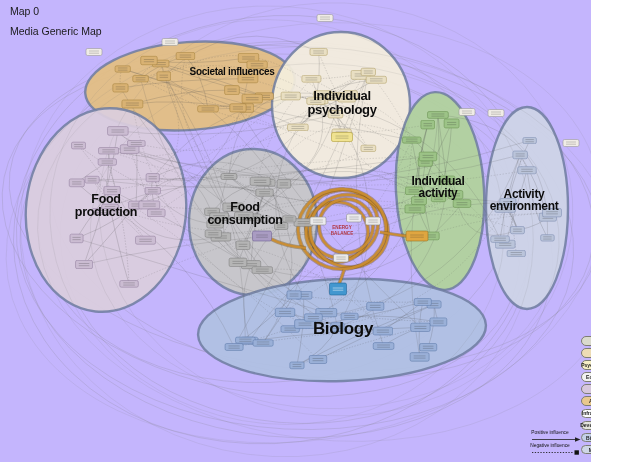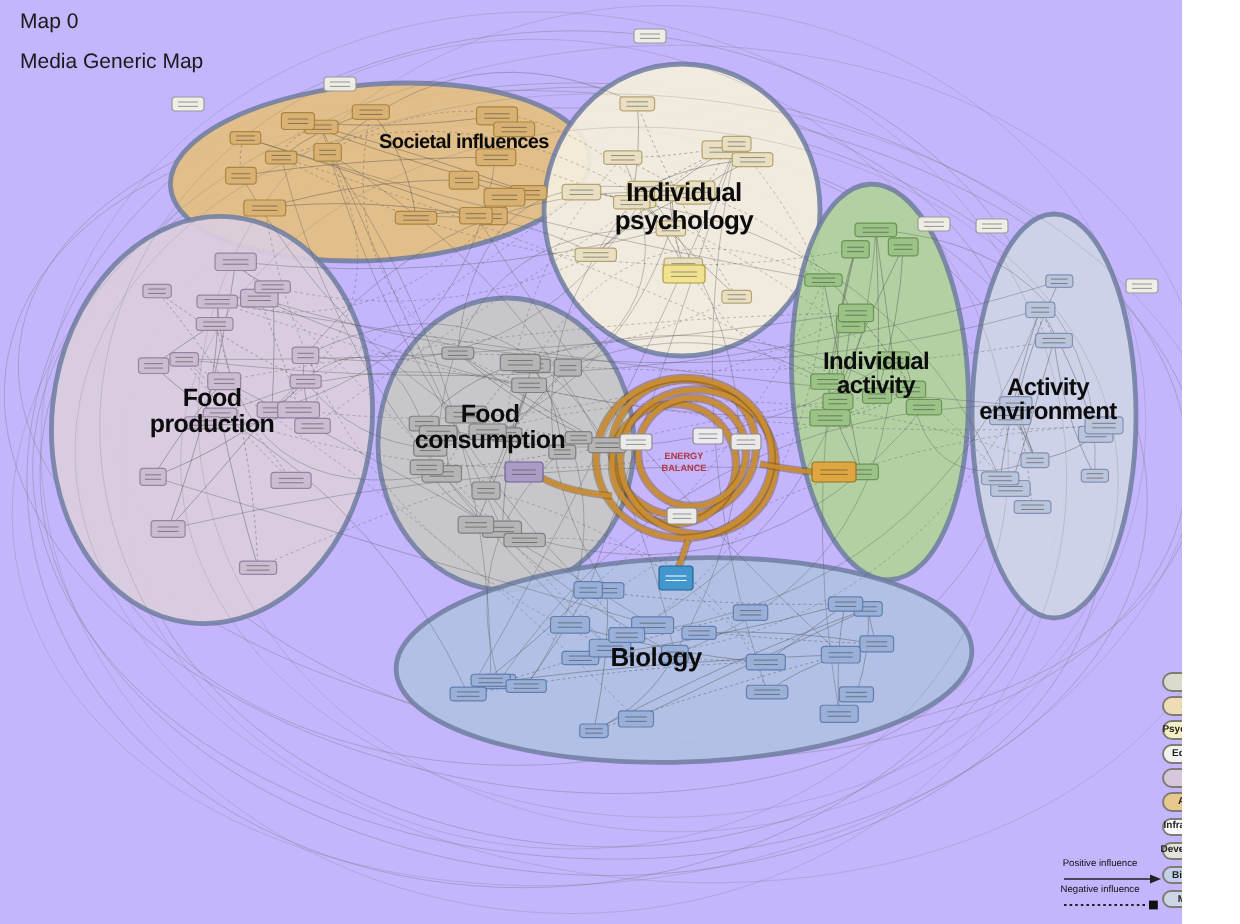--- a/index.html
+++ b/index.html
@@ -704,21 +704,21 @@
       <div class="cluster-label" style="left: 106px; top: 206px; font-size: 12.5px;">Food
 production</div>
       <div class="cluster-label" style="left: 245px; top: 214px; font-size: 12.5px;">Food
 consumption</div>
       <div class="cluster-label" style="left: 342px; top: 103px; font-size: 13px;">Individual
 psychology</div>
       <div class="cluster-label" style="left: 438px; top: 187px; font-size: 12px;">Individual
 activity</div>
       <div class="cluster-label" style="left: 524px; top: 200px; font-size: 12px;">Activity
 environment</div>
-      <div class="cluster-label" style="left: 328px; top: 329px; font-size: 13px;">Biology</div>
+      <div class="cluster-label" style="left: 343px; top: 329px; font-size: 17px;">Biology</div>
       <div class="center-label" style="left: 342px; top: 231px; color: rgb(178, 55, 69);">ENERGY
 BALANCE</div>
     </div>
 
   <div id="legend">
       <div class="pill" style="background: rgb(218, 218, 205);">Media</div>
       <div class="pill" style="background: rgb(237, 220, 181);">Social</div>
       <div class="pill" style="background: rgb(246, 239, 197);">Psychological</div>
       <div class="pill" style="background: rgb(242, 242, 240);">Economic</div>
       <div class="pill" style="background: rgb(215, 199, 221);">Food</div>

